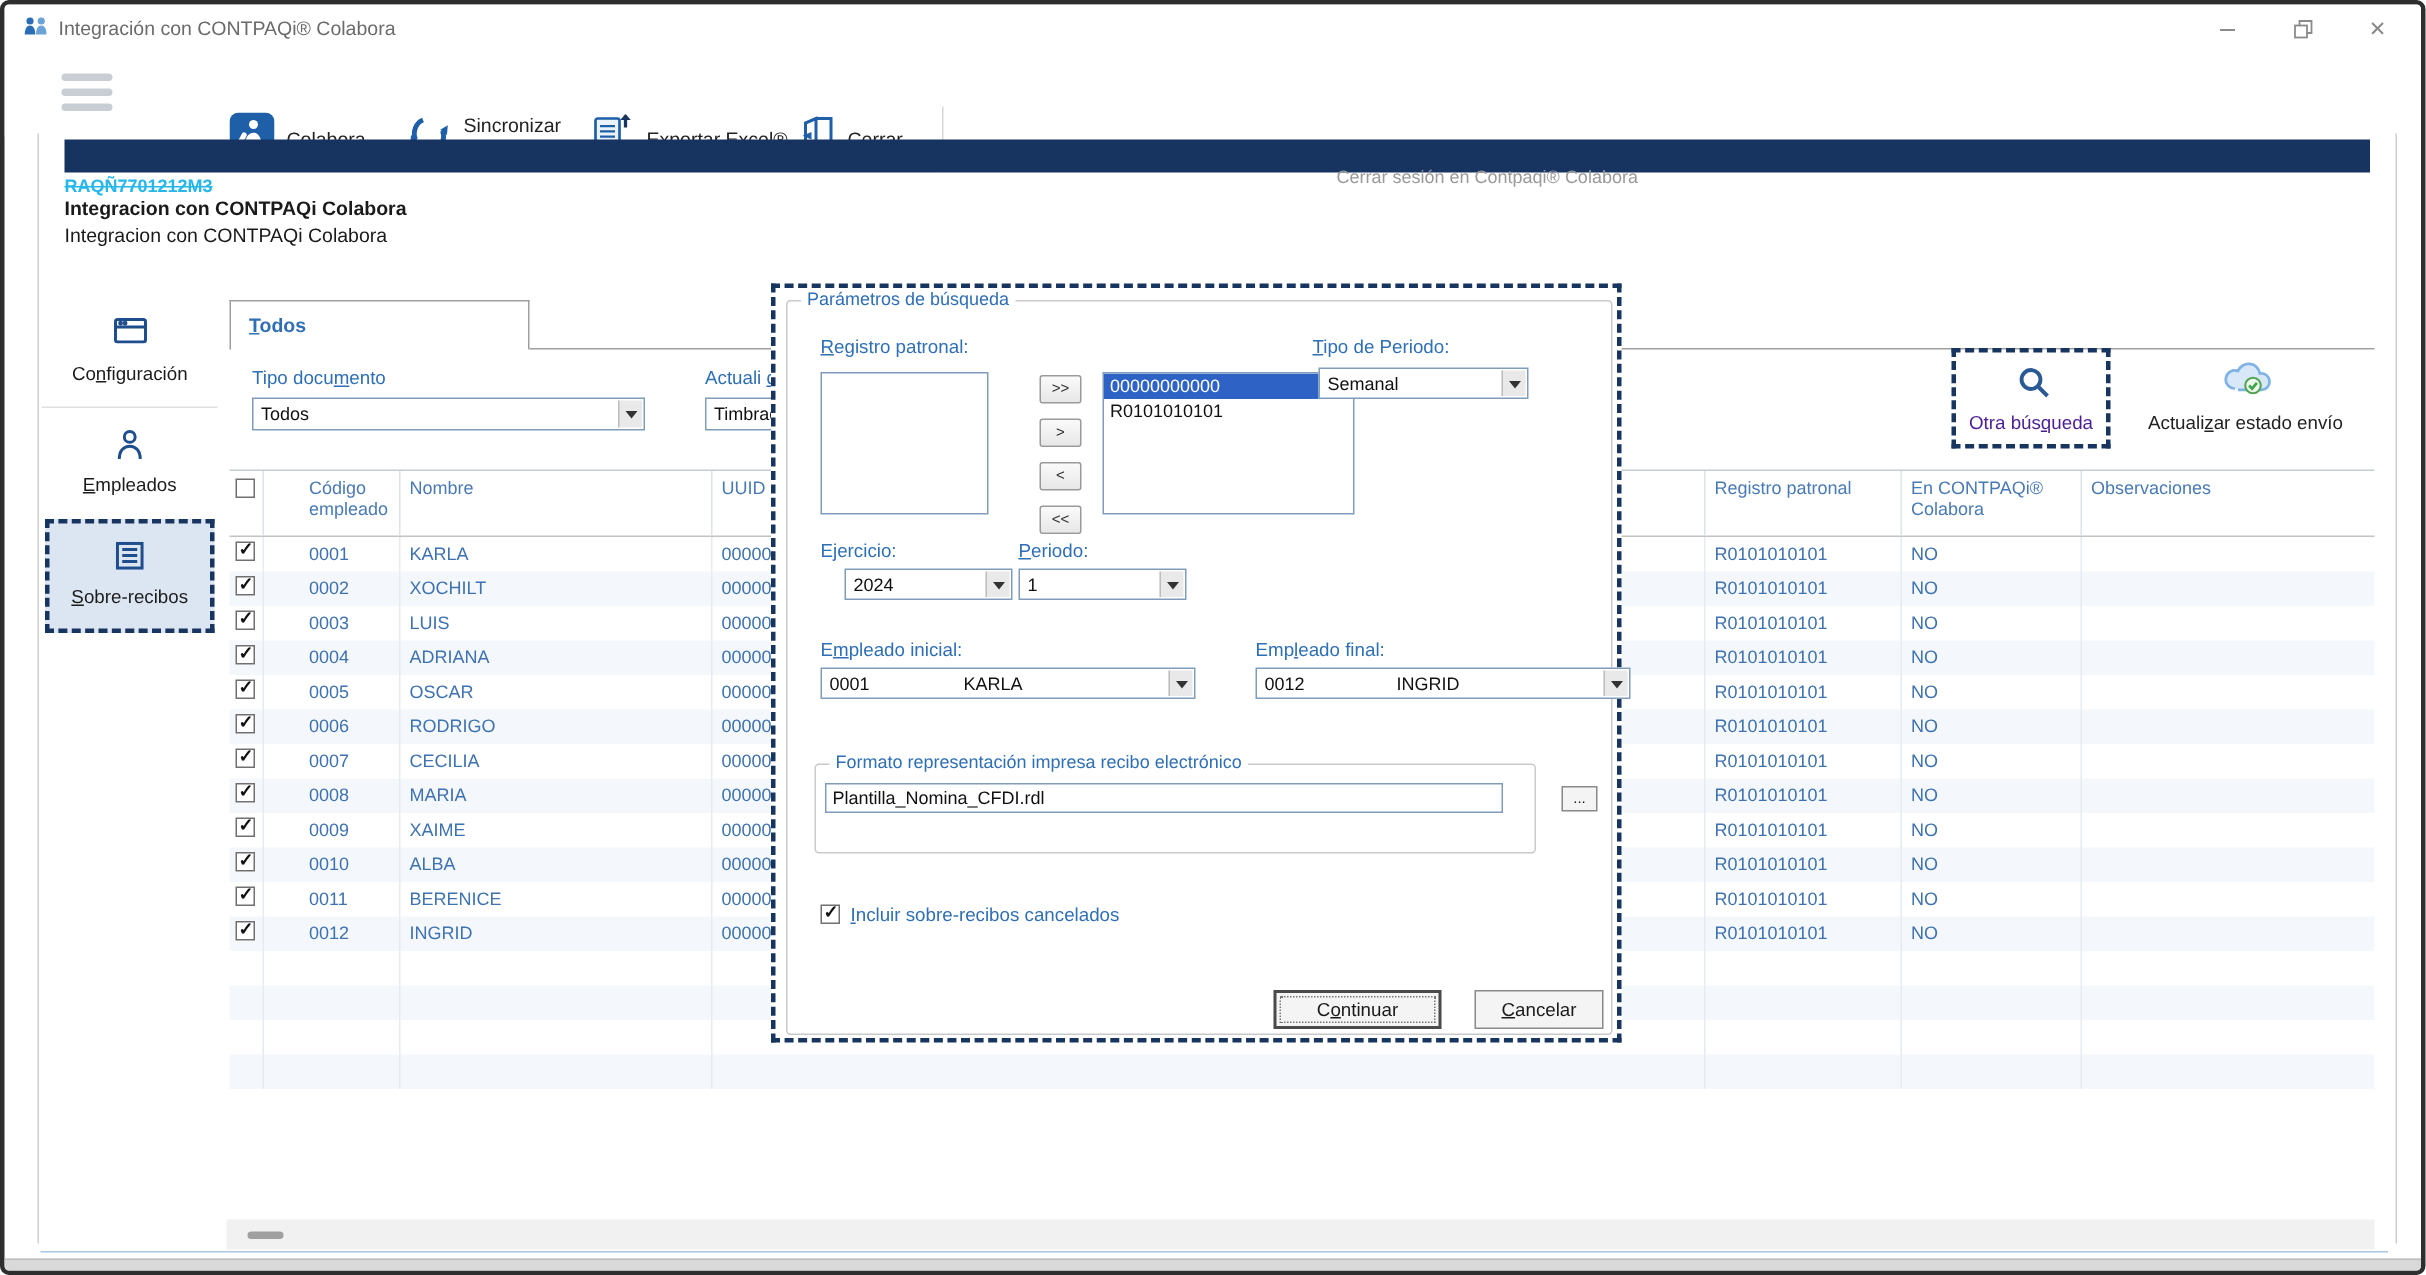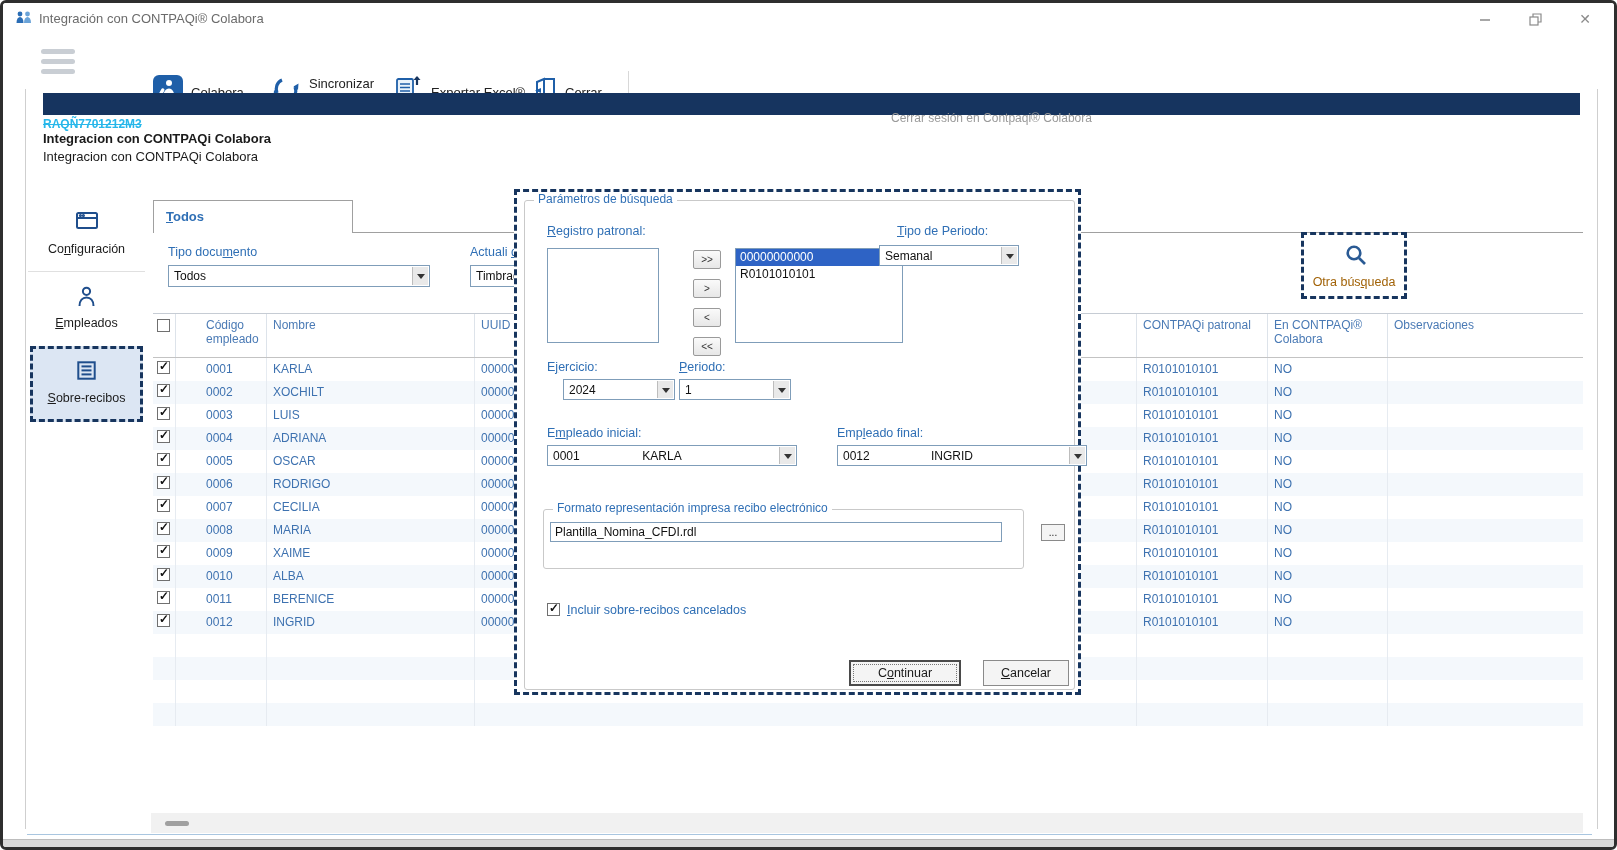--- a/index.html
+++ b/index.html
@@ -41,21 +41,21 @@
     border:1px solid #a0a0a0;border-bottom:none;z-index:2;}
   #tab-todos span.tabtext{position:absolute;left:12px;top:8px;font-size:13px;font-weight:bold;color:#2f6fb5;}
   #tabline{position:absolute;left:350px;top:229px;width:1230px;height:1px;background:#a0a0a0;}
   .flabel{position:absolute;font-size:12.5px;color:#2f6fb5;}
   .combo{position:absolute;background:#fff;border:1px solid #7f9db9;font-size:12px;color:#111;}
   .combo .cval{position:absolute;left:5px;top:3px;right:20px;overflow:hidden;white-space:nowrap;}
   .combo .cbtn{position:absolute;top:1px;right:1px;bottom:1px;width:16px;background:#e9e9e9;border-left:1px solid #bdbdbd;
     display:flex;align-items:center;justify-content:center;}
   .combo .cbtn i{border:4px solid transparent;border-top:5px solid #333;margin-top:5px;}
   #otra-box{position:absolute;left:1298px;top:229px;width:106px;height:67px;border:3px dashed #17355e;text-align:center;}
-  #otra-box .albl{position:absolute;left:0;right:0;top:40px;font-size:12.5px;color:#a16207;}
+  #otra-box .albl{position:absolute;left:0;right:0;top:40px;font-size:12.5px;color:#4c1d95;}
   #act-box{position:absolute;left:1408px;top:229px;width:172px;height:67px;text-align:center;}
   #act-box .albl{position:absolute;left:0;right:0;top:43px;font-size:12.5px;color:#222;white-space:nowrap;}
   
   #table{position:absolute;left:150px;top:310px;width:1430px;border-top:1px solid #c6ccd4;}
   #thead{display:flex;height:44px;border-bottom:1px solid #c3c3c3;background:#fff;}
   .hc{font-size:12px;color:#4a7ab5;padding:4px 4px 0 6px;line-height:1.2;border-right:1px solid #dde3ea;overflow:hidden;}
   .trow{display:flex;height:23px;}
   .trow:nth-child(even){background:#f4f8fc;}
   .tc{font-size:12px;color:#3e72b0;padding:4px 4px 0 6px;border-right:1px solid #e6ebf1;overflow:hidden;white-space:nowrap;}
   .c-check{width:23px;padding:3px 0 0 4px;}
@@ -246,30 +246,40 @@
 
   <div id="otra-box">
     <span class="abs" style="left:40px;top:8px">
       <svg width="24" height="24" viewBox="0 0 24 24" fill="none" stroke="#2a5a94" stroke-width="2.6">
         <circle cx="10" cy="10" r="6.3"></circle>
           <line x1="15" y1="15" x2="21" y2="21"></line>
       </svg>
     </span>
     <span class="albl"><span>Otra bús</span><span class="ak">q</span><span>ueda</span></span>
   </div>
+  <div id="act-box">
+    <span class="abs" style="left:70px;top:6px">
+      <svg width="36" height="28" viewBox="0 0 36 28">
+        <path d="M9 21 a6 6 0 1 1 2-11.6 a7.6 7.6 0 0 1 14.6 1.6 a5.5 5.5 0 1 1 1.4 10.9 H11" fill="#d8e8f8" stroke="#7fb2e5" stroke-width="1.8"></path>
+        <circle cx="21" cy="19" r="5.2" fill="#eef7ee" stroke="#52a552" stroke-width="1.4"></circle>
+        <path d="M18.4 19 l2 2.1 3.2-3.8" stroke="#3fa546" stroke-width="1.8" fill="none"></path>
+      </svg>
+    </span>
+    <span class="albl"><span>Actuali</span><span class="ak">z</span><span>ar estado envío</span></span>
+  </div>
 
   <div id="table">
     <div id="thead">
       <div class="hc c-check">
         <span class="cb" style="margin-top:2px"></span>
       </div>
       <div class="hc c-code">Código empleado</div>
       <div class="hc c-name">Nombre</div>
       <div class="hc c-uuid">UUID</div>
-      <div class="hc c-reg">CONTPAQi patronal</div>
+      <div class="hc c-reg">Registro patronal</div>
       <div class="hc c-col" style="width:120px">En CONTPAQi® Colabora</div>
       <div class="hc c-obs">Observaciones</div>
     </div>
     <div id="tbody">
         <div class="trow">
           <div class="tc c-check"><span class="cb on"></span></div>
           <div class="tc c-code">0001</div>
           <div class="tc c-name">KARLA</div>
           <div class="tc c-uuid">00000000-a3</div>
           <div class="tc c-reg">R0101010101</div>
@@ -429,21 +439,21 @@
         <button class="mvbtn" style="top: 58px;">&gt;&gt;</button>
         <button class="mvbtn" style="top: 87px;">&gt;</button>
         <button class="mvbtn" style="top: 116px;">&lt;</button>
         <button class="mvbtn" style="top: 145px;">&lt;&lt;</button>
       </div>
     <div class="lbox" style="left:218px;top:56px;width:168px;height:95px">
         <div class="litem sel">00000000000</div>
         <div class="litem">R0101010101</div>
       </div>
 
-    <span class="dlabel" style="left:380px;top:32px"><span class="ak">T</span><span>ipo de Periodo:</span></span>
+    <span class="dlabel" style="left:358px;top:32px"><span class="ak">T</span><span>ipo de Periodo:</span></span>
     <div class="combo" style="left:362px;top:53px;width:140px;height:21px">
       <span class="cval">Semanal</span>
       <span class="cbtn">
           <i></i>
         </span>
     </div>
 
     <span class="dlabel" style="left:30px;top:168px"><span>E</span><span class="ak">j</span><span>ercicio:</span></span>
     <div class="combo" style="left:46px;top:187px;width:112px;height:21px">
       <span class="cval">2024</span>

